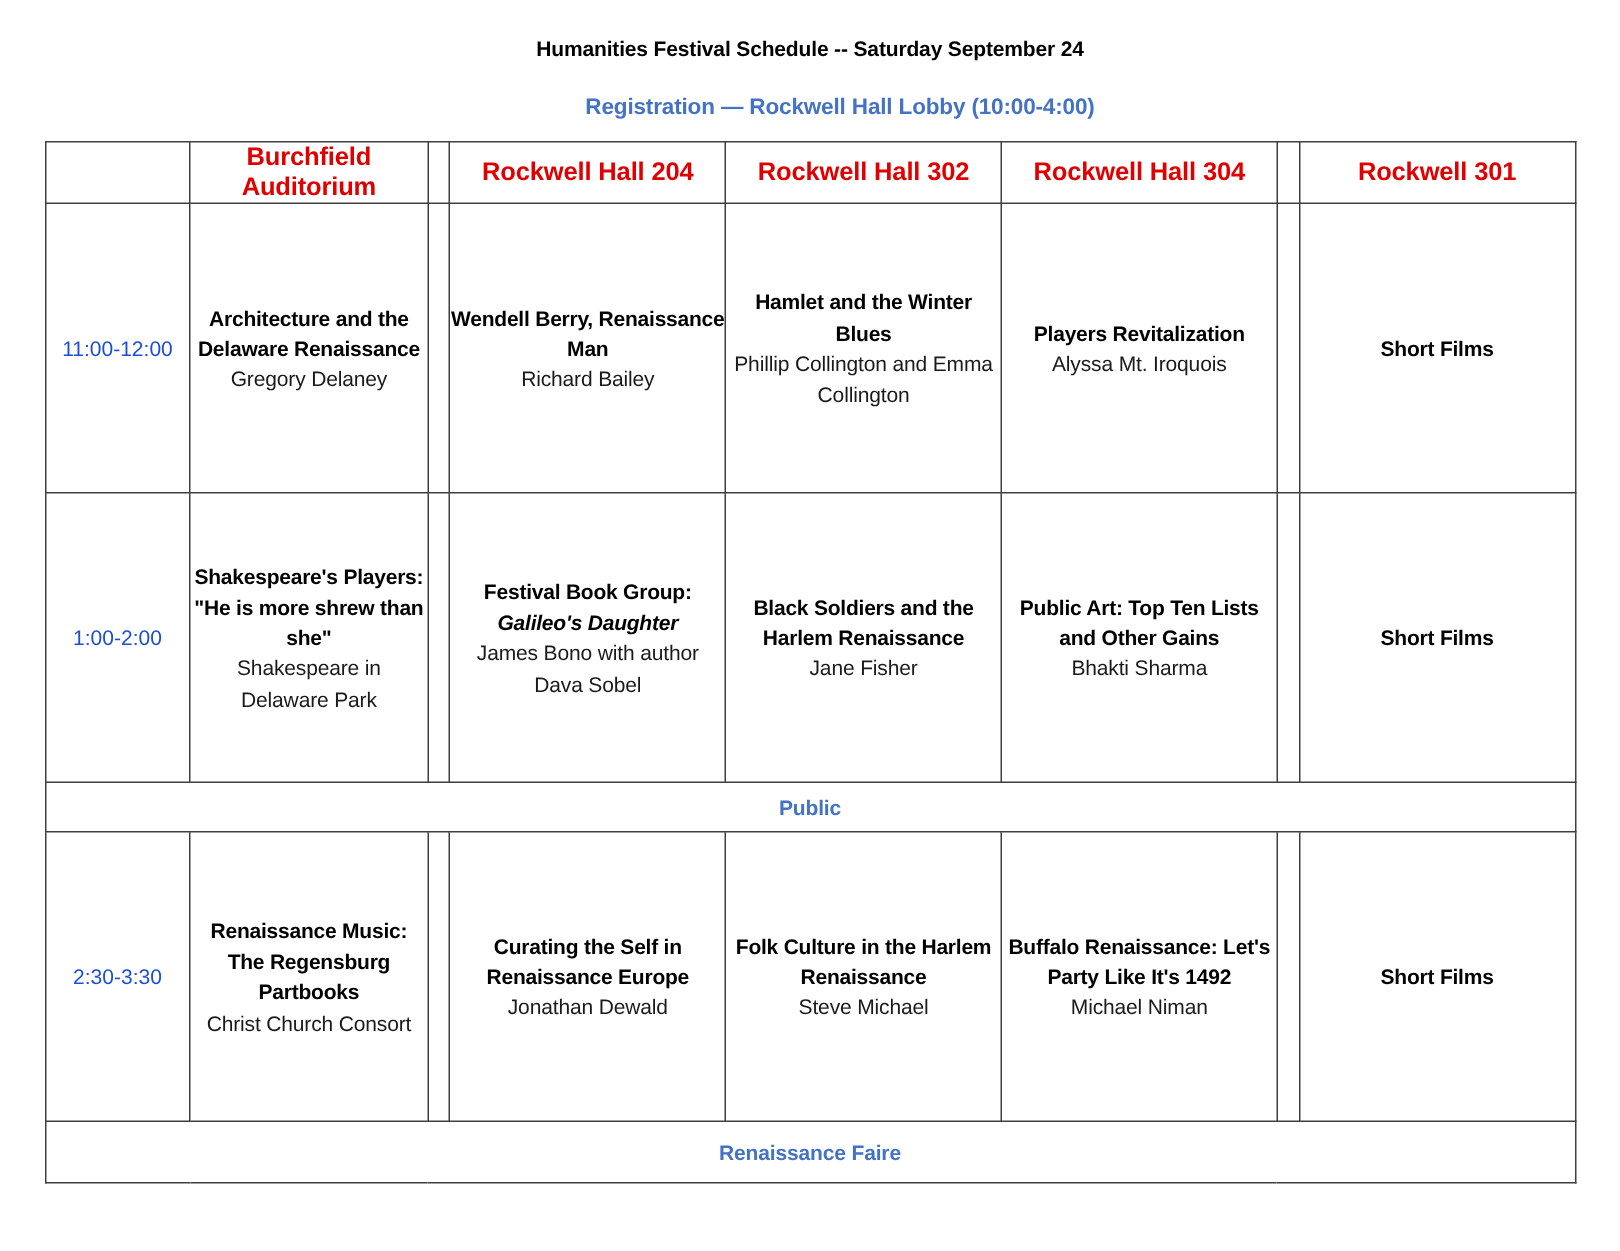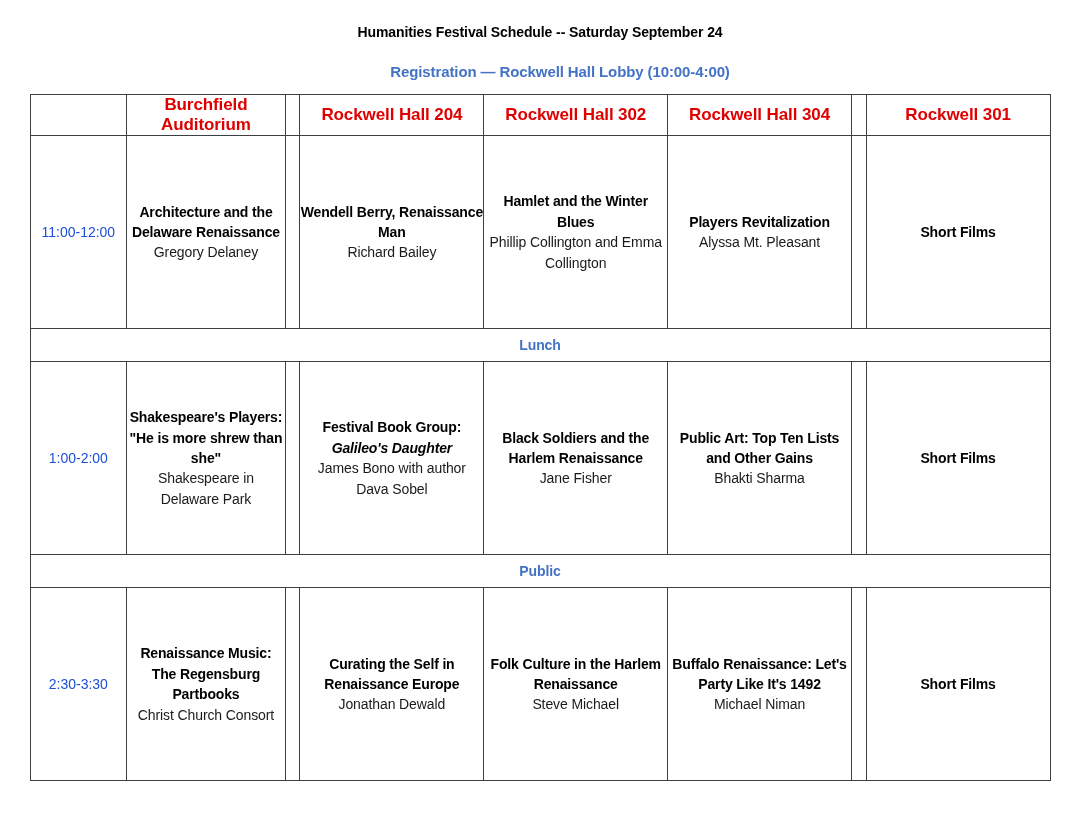--- a/index.html
+++ b/index.html
@@ -167,29 +167,26 @@
             <td class="sess-cell">
               <div class="sess-title">Wendell Berry, Renaissance Man</div>
               <div class="sess-presenter">Richard Bailey</div>
             </td>
             <td class="sess-cell">
               <div class="sess-title">Hamlet and the Winter Blues</div>
               <div class="sess-presenter">Phillip Collington and Emma Collington</div>
             </td>
             <td class="sess-cell">
               <div class="sess-title">Players Revitalization</div>
-              <div class="sess-presenter">Alyssa Mt. Pleasant</div>
+              <div class="sess-presenter">Alyssa Mt. Iroquois</div>
             </td>
             <td class="spacer-cell"></td>
             <td class="sess-cell">
               <div class="sess-title">Short Films</div>
             </td>
-          </tr>
-          <tr class="break-row">
-            <td class="break-cell" colspan="8">Lunch</td>
           </tr>
           <tr class="sess-row">
             <td class="time-cell">1:00-2:00</td>
             <td class="sess-cell">
               <div class="sess-title">Shakespeare's Players: "He is more shrew than she"</div>
               <div class="sess-presenter">Shakespeare in Delaware Park</div>
             </td>
             <td class="spacer-cell"></td>
             <td class="sess-cell">
               <div class="sess-title">Festival Book Group:</div>
@@ -229,17 +226,20 @@
             </td>
             <td class="sess-cell">
               <div class="sess-title">Buffalo Renaissance: Let's Party Like It's 1492</div>
               <div class="sess-presenter">Michael Niman</div>
             </td>
             <td class="spacer-cell"></td>
             <td class="sess-cell">
               <div class="sess-title">Short Films</div>
             </td>
           </tr>
+          <tr class="faire-row">
+            <td class="break-cell" colspan="8">Renaissance Faire</td>
+          </tr>
         </tbody>
     </table>
   </div>
 
 </div>
 
 </body></html>

